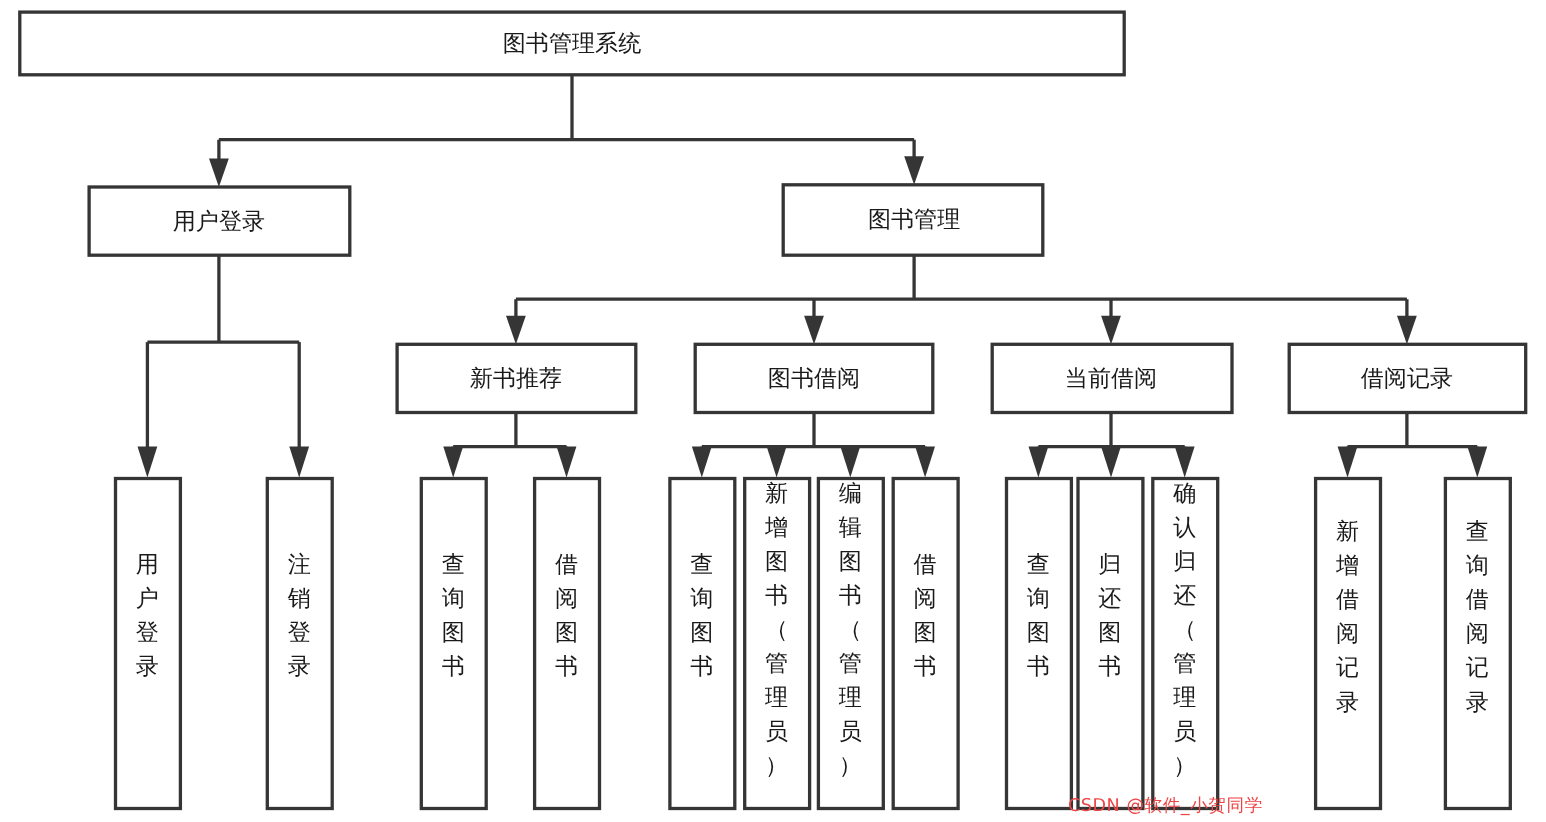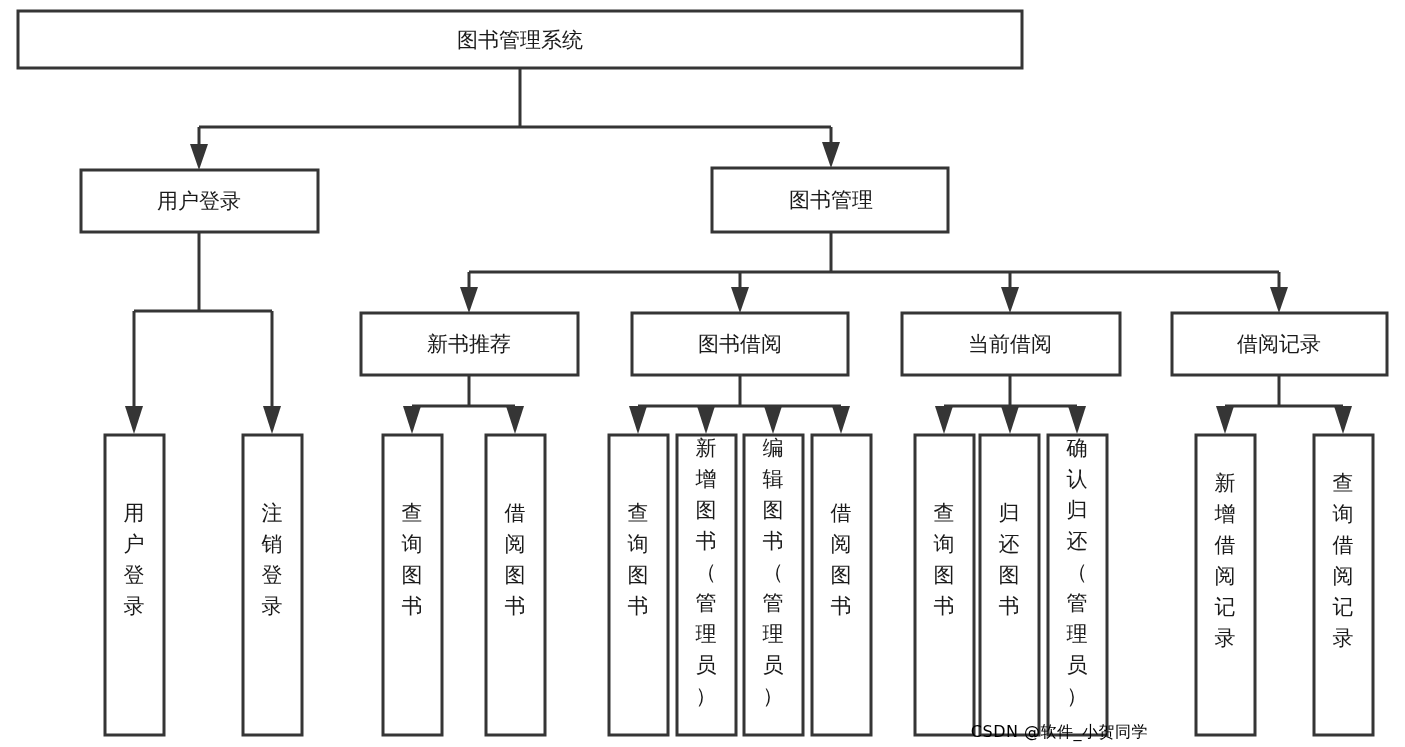--- a/index.html
+++ b/index.html
@@ -54,21 +54,21 @@
   .edge-arrow {
     fill: #353535;
     stroke: none;
   }
   .watermark {
     position: absolute;
     right: 10px;
     bottom: 4px;
     font-family: "DejaVu Sans", "Liberation Sans", sans-serif;
     font-size: 16px;
-    color: #000000;
+    color: #ef4444;
     letter-spacing: 0.5px;
     white-space: nowrap;
     user-select: none;
   }
 </style>
 </head>
 <body>
 
 <div id="diagram-root">
 

